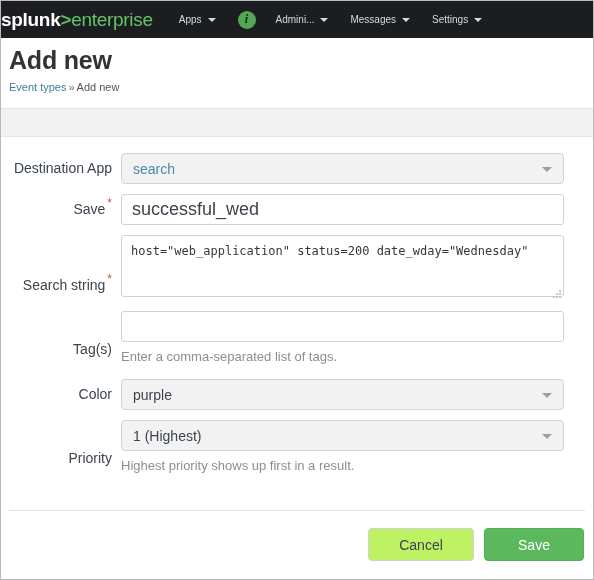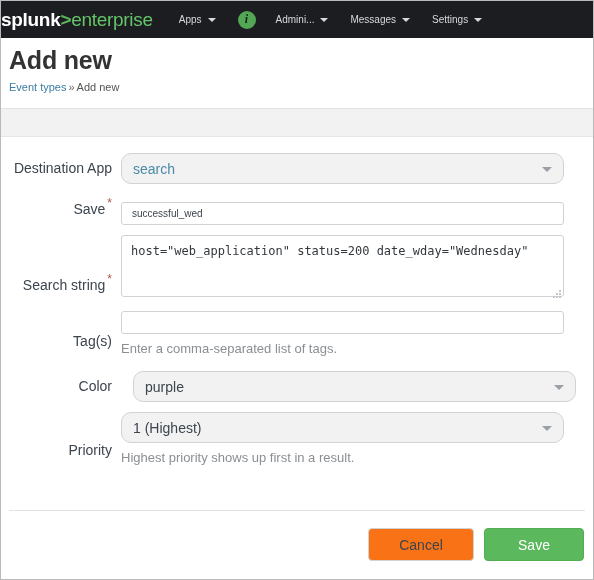--- a/index.html
+++ b/index.html
@@ -140,21 +140,21 @@
   .form-control-wrap {
     width: 443px;
   }
 
   .select-box {
     position: relative;
     height: 31px;
     box-sizing: border-box;
     background: #f2f2f2;
     border: 1px solid #cfd3d6;
-    border-radius: 10px;
+    border-radius: 4px;
     display: flex;
     align-items: center;
     padding: 0 26px 0 11px;
     font-size: 14px;
     color: #3c444d;
     cursor: pointer;
   }
   .select-box.link-value { color: #4b89a8; }
   .select-caret {
     position: absolute;
@@ -162,27 +162,27 @@
     top: 50%;
     width: 0; height: 0;
     margin-top: -2px;
     border-left: 5px solid transparent;
     border-right: 5px solid transparent;
     border-top: 5px solid #9aa0a6;
   }
 
   .text-input {
     width: 100%;
-    height: 23px;
+    height: 31px;
     box-sizing: border-box;
     background: #ffffff;
     border: 1px solid #cfd3d6;
     border-radius: 3px;
     padding: 0 10px;
-    font-size: 10px;
+    font-size: 18px;
     font-family: "Liberation Sans", sans-serif;
     color: #3c444d;
     outline: none;
   }
 
   .textarea-wrap {
     position: relative;
   }
   .search-area {
     width: 100%;
@@ -240,21 +240,21 @@
     cursor: pointer;
     box-sizing: border-box;
     display: flex;
     align-items: center;
     justify-content: center;
     font-family: "Liberation Sans", sans-serif;
   }
   .btn-cancel {
     width: 106px;
     height: 33px;
-    background: #f97316;
+    background: #bef264;
     border: 1px solid #cfd3d6;
     color: #3c444d;
     margin-right: 10px;
   }
   .btn-save {
     width: 100px;
     height: 33px;
     background: #5cb85c;
     border: 1px solid #53ad53;
     color: #ffffff;
@@ -345,21 +345,21 @@
     </div>
 
     <div class="form-row">
       <div class="form-label">Tag(s)</div>
       <div class="form-control-wrap">
         <input class="text-input" type="text" value="" style="">
         <div class="help-text">Enter a comma-separated list of tags.</div>
       </div>
     </div>
 
-    <div class="form-row" style="margin-top:14px;gap:12px;">
+    <div class="form-row" style="margin-top:14px;">
       <div class="form-label">Color</div>
       <div class="form-control-wrap">
         <div class="select-box">
           <span>purple</span>
           <span class="select-caret"></span>
         </div>
       </div>
     </div>
 
     <div class="form-row" style="margin-top:2px;">

